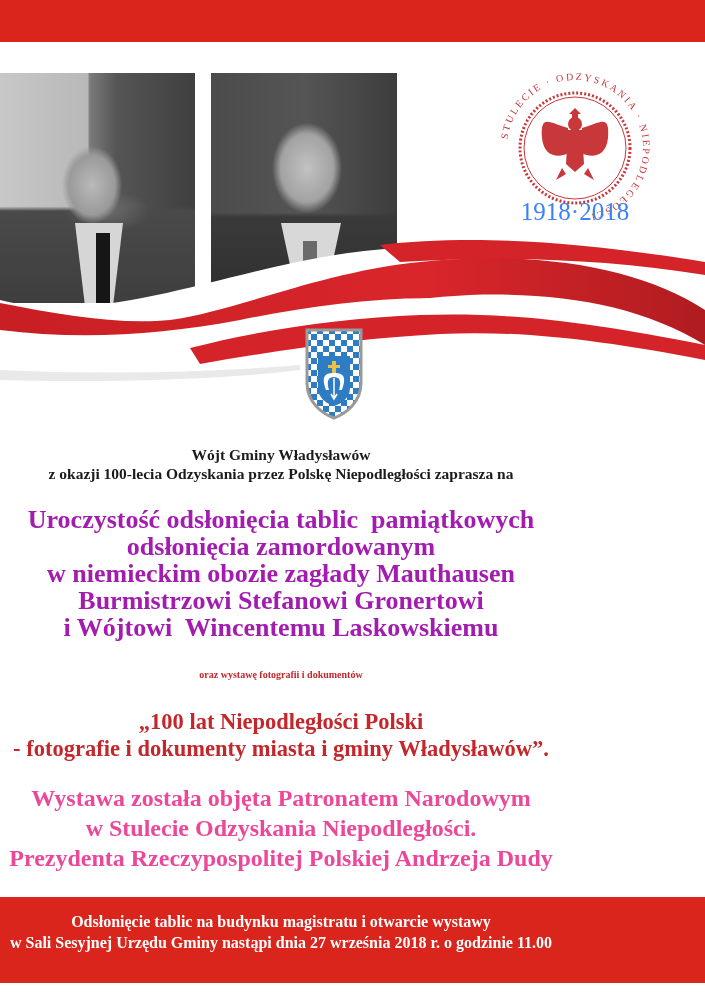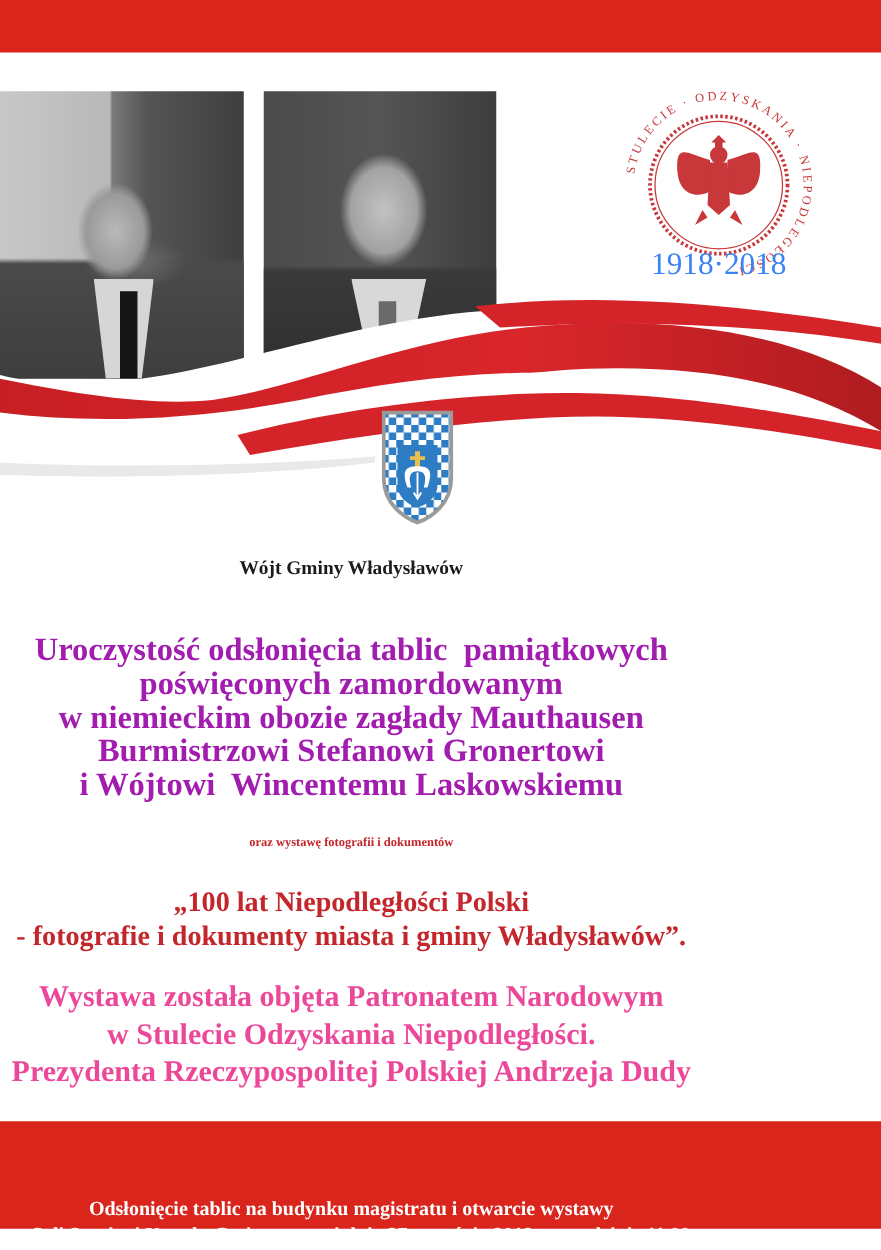--- a/index.html
+++ b/index.html
@@ -36,21 +36,21 @@
   .crest { position: absolute; left: 305px; top: 328px; width: 58px; height: 92px; }
 
   .text-block { position: absolute; left: 0; width: 562px; text-align: center; font-weight: bold; }
   .intro { top: 445px; color: #1b1b1b; font-size: 15.5px; line-height: 19px; }
   .ceremony { top: 506px; color: #a21caf; font-size: 26px; line-height: 27px; }
   .sub { top: 665px; color: #c3262b; font-size: 10px; line-height: 19px; }
   .exhibit { top: 708px; color: #c3262b; font-size: 22.5px; line-height: 27px; }
   .patron { top: 783px; color: #ec4899; font-size: 24px; line-height: 30px; }
 
   .bottom-bar { position: absolute; left: 0; top: 897px; width: 705px; height: 86px; background: #d9251c; }
-  .bottom-bar .text-block { top: 14px; color: #ffffff; font-size: 16px; line-height: 21px; margin-top: 46px; }
+  .bottom-bar .text-block { top: 14px; color: #ffffff; font-size: 16px; line-height: 21px; }
 </style>
 </head>
 <body>
 
 <div class="top-bar"></div>
 
 <div class="photo photo-left">
   <div class="shirt"></div>
   <div class="tie"></div>
 </div>
@@ -106,25 +106,26 @@
   </defs>
   <path d="M2,2 L56,2 L56,55 C56,75 40,86 29,90 C18,86 2,75 2,55 Z" fill="url(#check)" stroke="#9a9a9a" stroke-width="3"></path>
   <path d="M13,28 L45,28 L45,60 C45,70 36,76 29,78 C22,76 13,70 13,60 Z" fill="#2d7cc4"></path>
   <path d="M27,33 h4 v4 h4 v3 h-4 v6 h-4 v-6 h-4 v-3 h4 z" fill="#e8c04a"></path>
   <path d="M21,62 C16,48 20,45 29,45 C38,45 42,48 37,62 L34,62 C37,52 34,49 29,49 C24,49 21,52 24,62 Z" fill="#ffffff"></path>
   <path d="M29,50 L29,70 M26,66 L29,71 L32,66" stroke="#ffffff" stroke-width="1.5" fill="none"></path>
 </svg>
 
 <div class="text-block intro">
   <div>Wójt Gminy Władysławów</div>
+  <div>z okazji 100-lecia Odzyskania przez Polskę Niepodległości zaprasza na</div>
 </div>
 
 <div class="text-block ceremony">
   <div style="white-space:pre">Uroczystość odsłonięcia tablic  pamiątkowych</div>
-  <div>poświęconych zamordowanym</div>
+  <div>odsłonięcia zamordowanym</div>
   <div>w niemieckim obozie zagłady Mauthausen</div>
   <div>Burmistrzowi Stefanowi Gronertowi</div>
   <div style="white-space:pre">i Wójtowi  Wincentemu Laskowskiemu</div>
 </div>
 
 <div class="text-block sub">oraz wystawę fotografii i dokumentów</div>
 
 <div class="text-block exhibit">
   <div>„100 lat Niepodległości Polski</div>
   <div>- fotografie i dokumenty miasta i gminy Władysławów”.</div>

